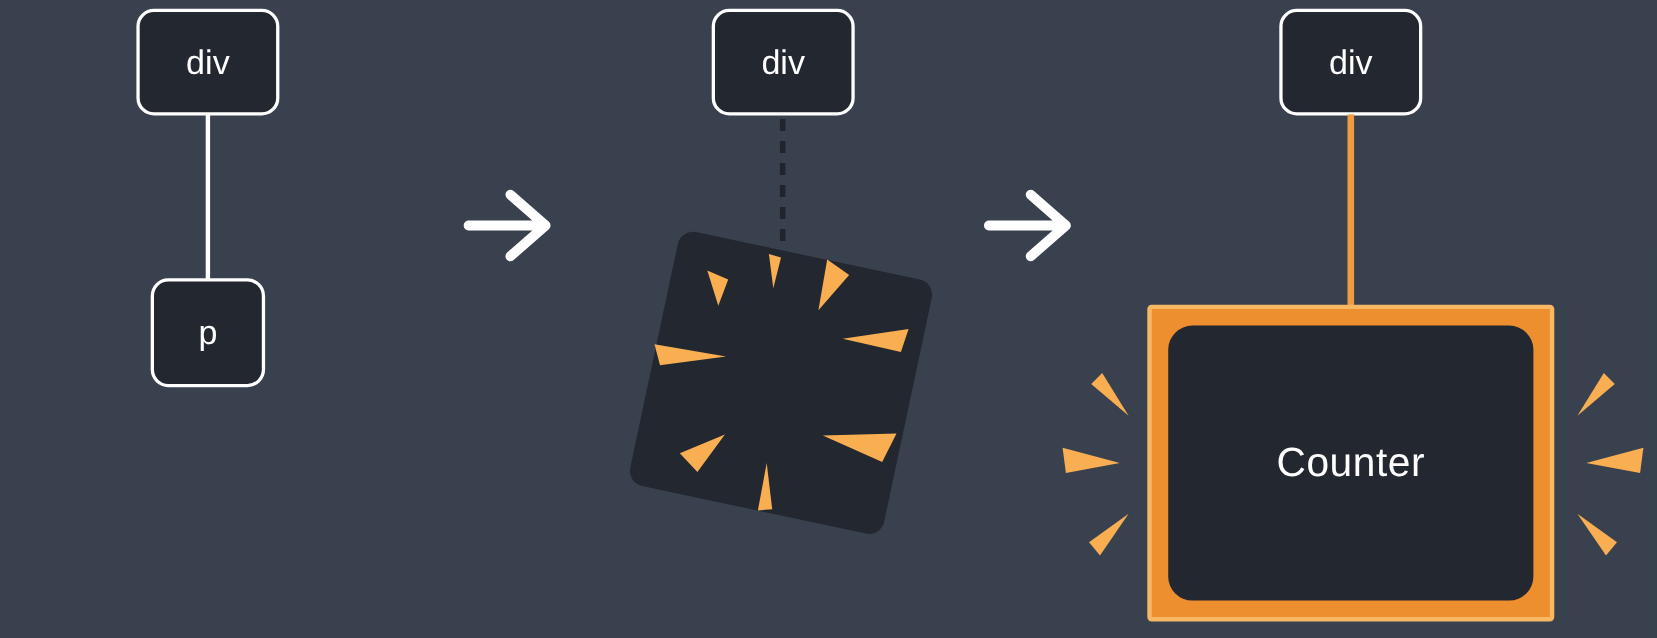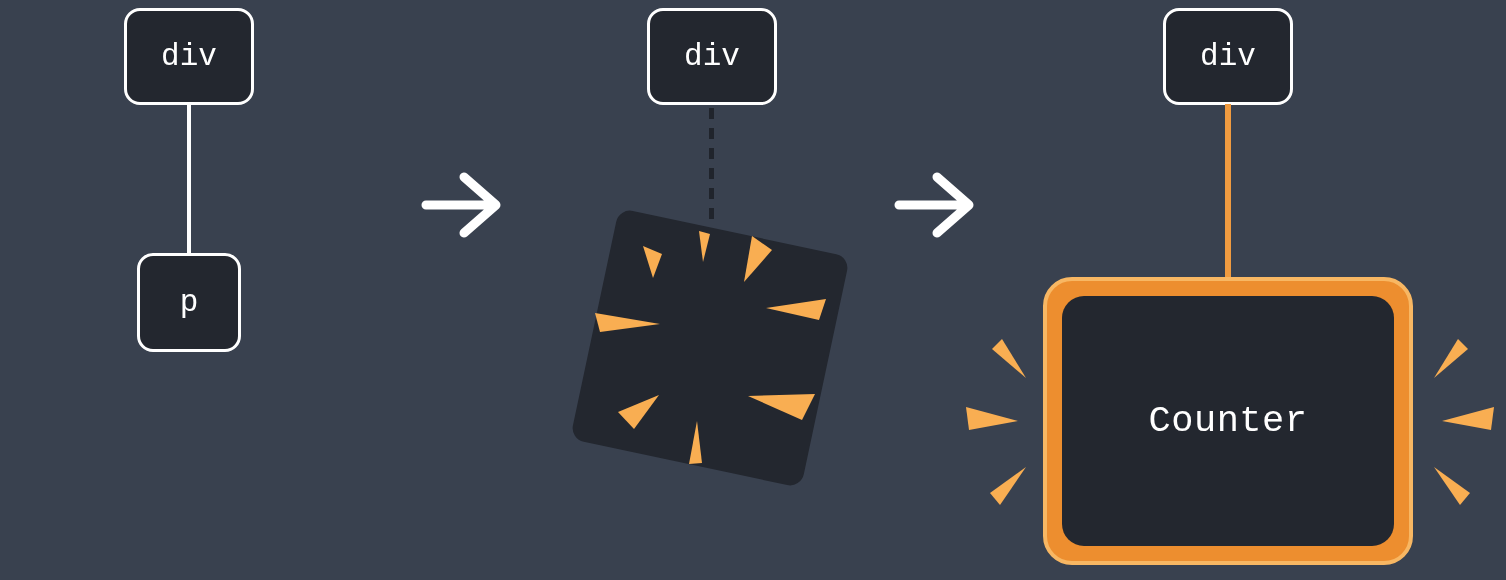--- a/index.html
+++ b/index.html
@@ -13,21 +13,21 @@
     --card-border-orange:#ed8e2f;
     --card-border-orange-light:#f8b763;
     --spike-orange:#f9ae52;
     --state-purple-text:#9c9bef;
     --state-purple-border:#8583e8;
   }
   html,body{margin:0;padding:0;background:var(--background);}
   .canvas{
     position:relative;width:1506px;height:580px;overflow:hidden;
     background:var(--background);
-    font-family:Liberation Mono, monospace;
+    font-family:Liberation Sans, sans-serif;
   }
   .node{
     position:absolute;box-sizing:border-box;
     background:var(--node-fill);
     border:3px solid var(--node-border);
     border-radius:16px;
     display:flex;align-items:center;justify-content:center;
     color:var(--text);font-size:31px;font-weight:500;
   }
   .s1-div{left:124px;top:8px;width:130px;height:97px;}
@@ -49,21 +49,21 @@
   .explosion-svg{position:absolute;left:560px;top:198px;width:300px;height:300px;}
   .sparks{position:absolute;width:75px;height:175px;}
   .sparks-left{left:960px;top:335px;}
   .sparks-right{left:1425px;top:335px;}
 
   .counter-card{
     position:absolute;left:1043px;top:277px;width:370px;height:288px;
     box-sizing:border-box;
     background:var(--card-border-orange);
     border:4px solid var(--card-border-orange-light);
-    border-radius:29px;
+    border-radius:4px;
     padding:15px;
   }
   .counter-inner{
     width:100%;height:100%;box-sizing:border-box;
     background:var(--node-fill);
     border-radius:22px;
     display:flex;flex-direction:column;align-items:center;justify-content:center;gap:26px;
   }
   .counter-title{color:var(--text);font-size:37px;font-weight:500;letter-spacing:.5px;}
   .state-pill{

